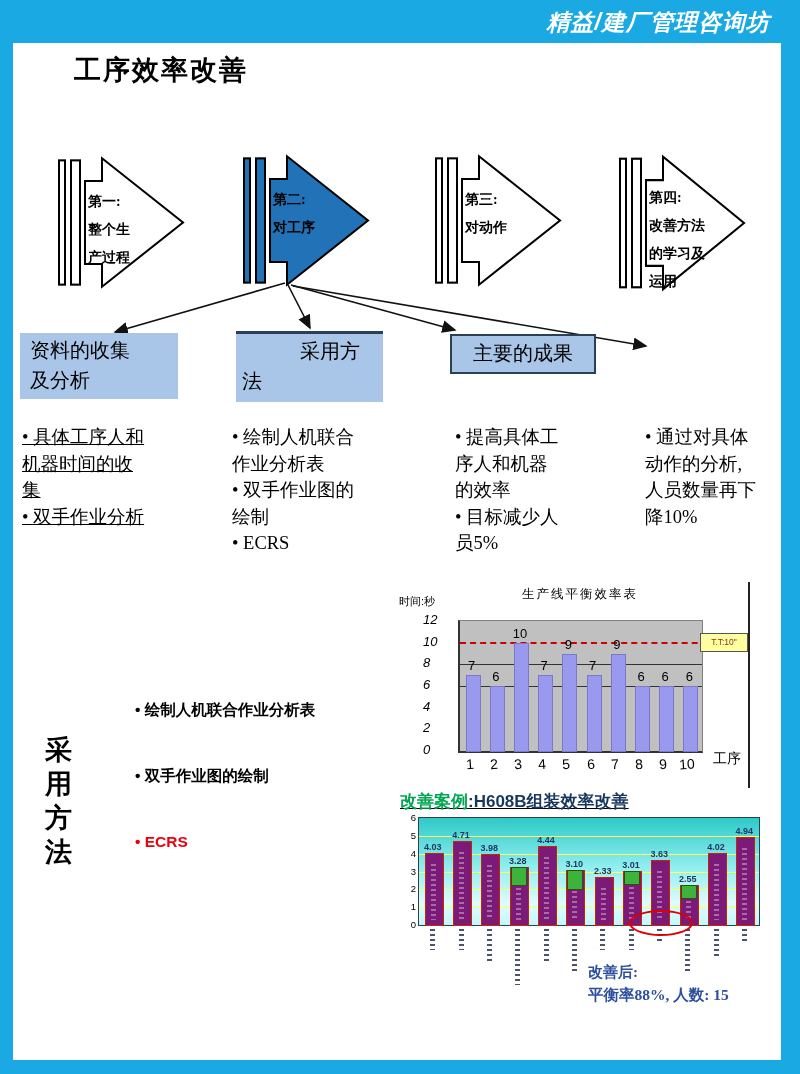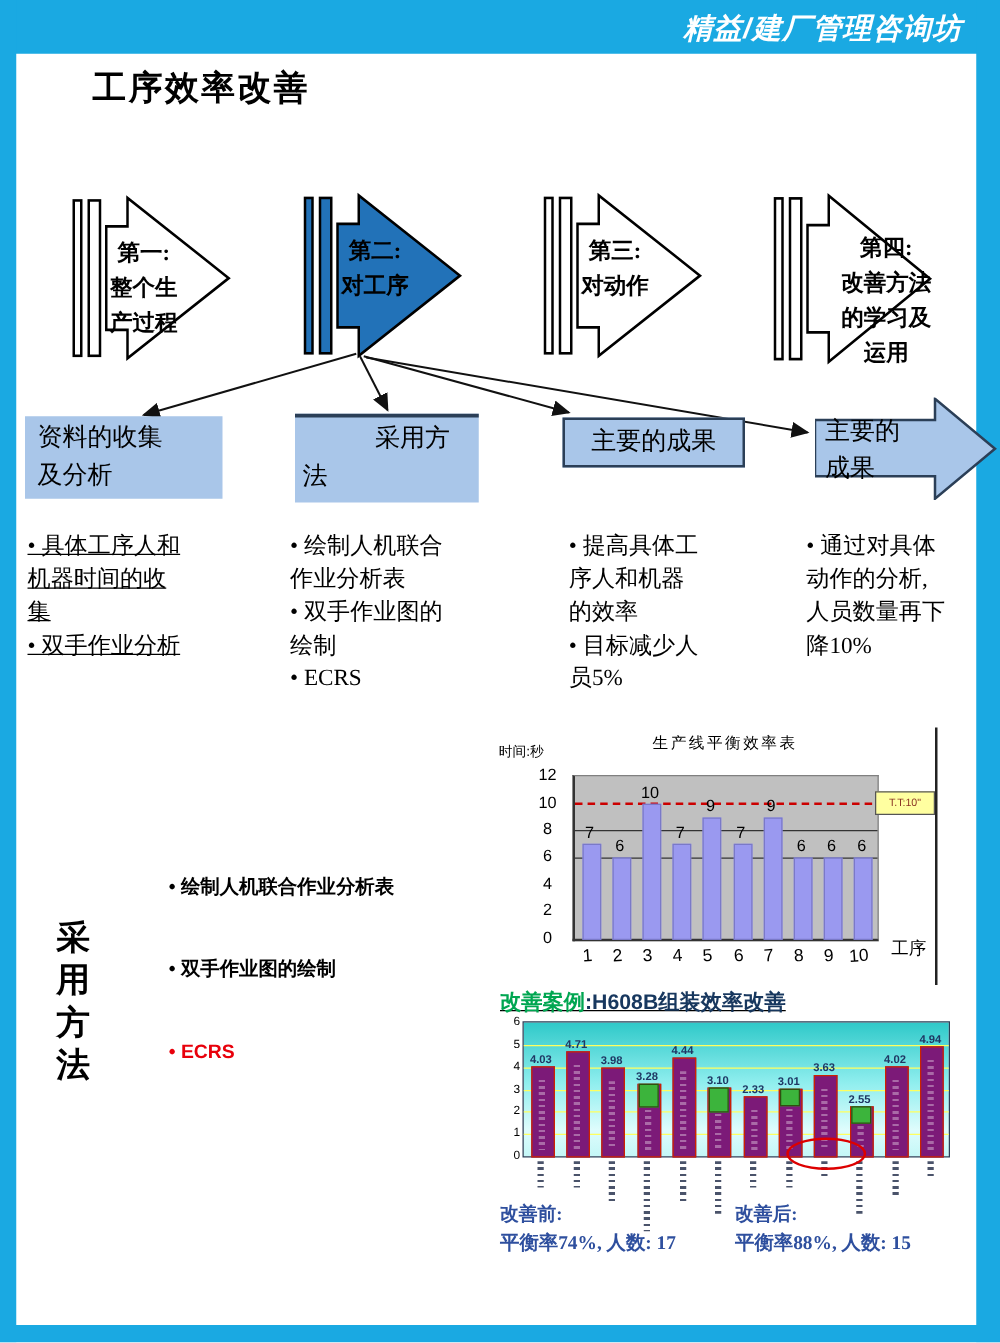--- a/index.html
+++ b/index.html
@@ -8,21 +8,21 @@
   #edge-top{left:0;top:0;width:800px;height:43px;}
   #edge-left{left:0;top:0;width:13px;height:1074px;}
   #edge-right{left:781px;top:0;width:19px;height:1074px;}
   #edge-bottom{left:0;top:1060px;width:800px;height:14px;}
   .slogan{position:absolute;top:7px;right:30px;color:#ffffff;font-size:23px;font-weight:bold;font-style:italic;letter-spacing:1px;}
   .page-title{position:absolute;left:38px;top:52px;font-size:27px;font-weight:bold;color:#000;letter-spacing:2px;margin-left:36px;}
 
   
   .step{position:absolute;width:135px;height:145px;}
   .step svg{position:absolute;left:0;top:0;width:100%;height:100%;}
-  .step-label{position:absolute;left:33px;top:38px;font-family:"Liberation Serif",serif;font-size:18px;font-weight:bold;line-height:28px;white-space:pre-line;color:#000;text-align:center;}
+  .step-label{position:absolute;left:33px;top:38px;font-family:"Liberation Serif",serif;font-size:14px;font-weight:bold;line-height:28px;white-space:pre-line;color:#000;}
   .arrow-stripe,.arrow-body{fill:#ffffff;stroke:#000;stroke-width:2;}
   .step.highlight .arrow-stripe,.step.highlight .arrow-body{fill:#2272b8;stroke:#000;}
 
   .connectors{position:absolute;left:0;top:0;width:800px;height:1074px;pointer-events:none;}
 
   
   .btitle{position:absolute;background:#a9c6e9;font-family:"Liberation Serif",serif;font-size:20px;line-height:30px;color:#000;white-space:pre-line;}
   #bt0{left:20px;top:333px;width:148px;height:64px;padding:2px 0 0 10px;}
   #bt1{left:236px;top:331px;width:141px;height:66px;border-top:3px solid #2b3f57;text-indent:58px;padding:2px 0 0 6px;}
   #bt2{left:450px;top:334px;width:142px;height:34px;border:2px solid #2b3f57;text-align:center;padding-top:2px;}
@@ -41,21 +41,21 @@
   
   .vtitle{position:absolute;left:45px;top:733px;width:30px;font-size:27px;font-weight:bold;line-height:34px;word-break:break-all;color:#000;}
   #method-bullets{position:absolute;left:135px;top:700px;width:260px;font-size:15.5px;font-weight:bold;}
   .mbullet{margin-bottom:46px;line-height:20px;}
 
   
   #chart1{position:absolute;left:395px;top:580px;width:360px;height:212px;}
   .c1-title{position:absolute;left:80px;top:6px;width:210px;text-align:center;font-size:12.5px;letter-spacing:2px;color:#000;}
   .c1-unit{position:absolute;left:4px;top:14px;font-size:11px;color:#000;}
   #c1-plot{position:absolute;left:63px;top:40px;width:242px;height:130px;background:#c0c0c0;border:1px solid #808080;border-left:2px solid #333;border-bottom:2px solid #333;}
-  .c1ylab{position:absolute;left:28px;width:30px;text-align:center;font-size:13px;color:#000;}
+  .c1ylab{position:absolute;left:28px;width:30px;text-align:left;font-size:13px;color:#000;font-style:italic;}
   .c1grid{position:absolute;left:0;width:100%;height:1px;background:#333;}
   .c1target{position:absolute;left:0;width:278px;height:0;border-top:2px dashed #cc0000;}
   .c1bar{position:absolute;width:13px;background:#9a99f0;border:1px solid #7a79c8;}
   .c1val{position:absolute;width:26px;text-align:center;font-size:13px;color:#000;}
   .c1xlab{position:absolute;top:176px;width:26px;text-align:center;font-size:14px;color:#000;transform:rotate(-4deg);}
   .c1-xaxis-name{position:absolute;left:318px;top:170px;font-size:14px;color:#000;}
   .c1-target-box{position:absolute;left:305px;top:53px;width:46px;height:17px;background:#ffffa0;border:1px solid #555;font-size:8.5px;color:#8a3324;text-align:center;line-height:16px;}
   .vdivider{position:absolute;left:748px;top:582px;width:2px;height:206px;background:#222;}
 
   
@@ -143,27 +143,20 @@
     <line x1="288" y1="285" x2="310" y2="328" stroke="#111" stroke-width="1.6" marker-end="url(#ah)"></line>
     <line x1="291" y1="285" x2="455" y2="330" stroke="#111" stroke-width="1.6" marker-end="url(#ah)"></line>
     <line x1="293" y1="286" x2="646" y2="346" stroke="#111" stroke-width="1.6" marker-end="url(#ah)"></line>
   </svg>
 
   <div class="btitle" id="bt0">资料的收集
 及分析</div>
   <div class="btitle" id="bt2">主要的成果</div>
   <div class="btitle" id="bt1">采用方
 法</div>
-  <div id="bt3-wrap">
-    <svg viewBox="0 0 146 82" preserveAspectRatio="none">
-      <polygon class="block-arrow" points="0,18 96,18 96,1 144,41 96,81 96,63 0,63"></polygon>
-    </svg>
-    <div class="btitle" id="bt3">主要的
-成果</div>
-  </div>
 
   <div class="bcol" id="bcol0">
       <div class="bullet">• 具体工序人和机器时间的收集</div>
       <div class="bullet">• 双手作业分析</div>
     </div>
   <div class="bcol" id="bcol1">
       <div class="bullet">• 绘制人机联合作业分析表</div>
       <div class="bullet">• 双手作业图的绘制</div>
       <div class="bullet">• ECRS</div>
     </div>
@@ -286,21 +279,17 @@
       <div class="c2stick" style="left: 173.833px; top: 117px; height: 42px;"></div>
       <div class="c2stick" style="left: 202.167px; top: 117px; height: 21px;"></div>
       <div class="c2stick" style="left: 230.5px; top: 117px; height: 21px;"></div>
       <div class="c2stick" style="left: 258.833px; top: 117px; height: 14px;"></div>
       <div class="c2stick" style="left: 287.167px; top: 117px; height: 42px;"></div>
       <div class="c2stick" style="left: 315.5px; top: 117px; height: 28px;"></div>
       <div class="c2stick" style="left: 343.833px; top: 117px; height: 14px;"></div>
       <div class="c2ellipse" style="left: 230.833px; top: 98px;"></div>
     </div>
 
-  <div class="summary-block" id="sum-before">
-    <div class="sum-label">改善前:</div>
-    <div class="sum-value">平衡率74%, 人数: 17</div>
-  </div>
   <div class="summary-block" id="sum-after">
     <div class="sum-label">改善后:</div>
     <div class="sum-value">平衡率88%, 人数: 15</div>
   </div>
 </div>
 
 </body></html>

